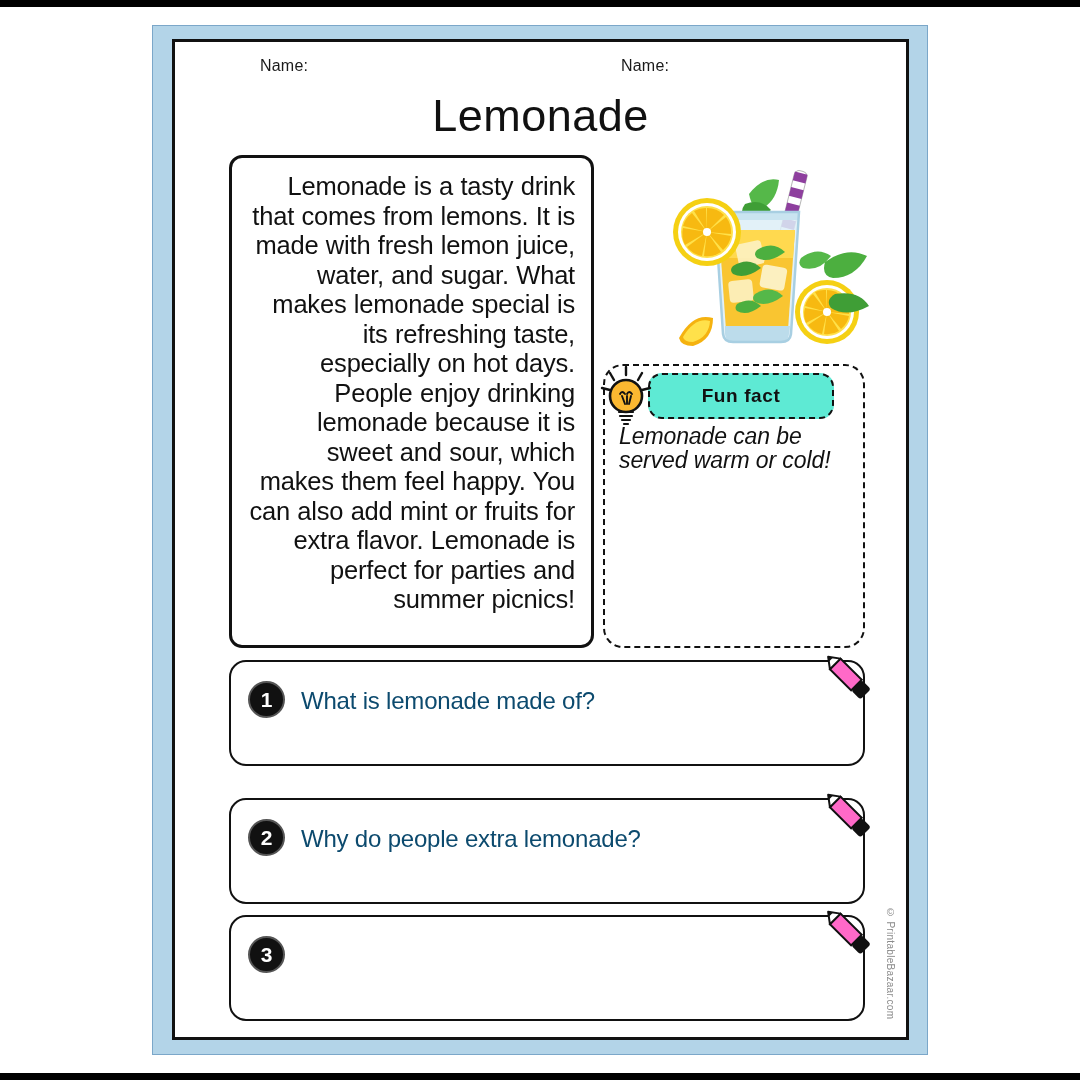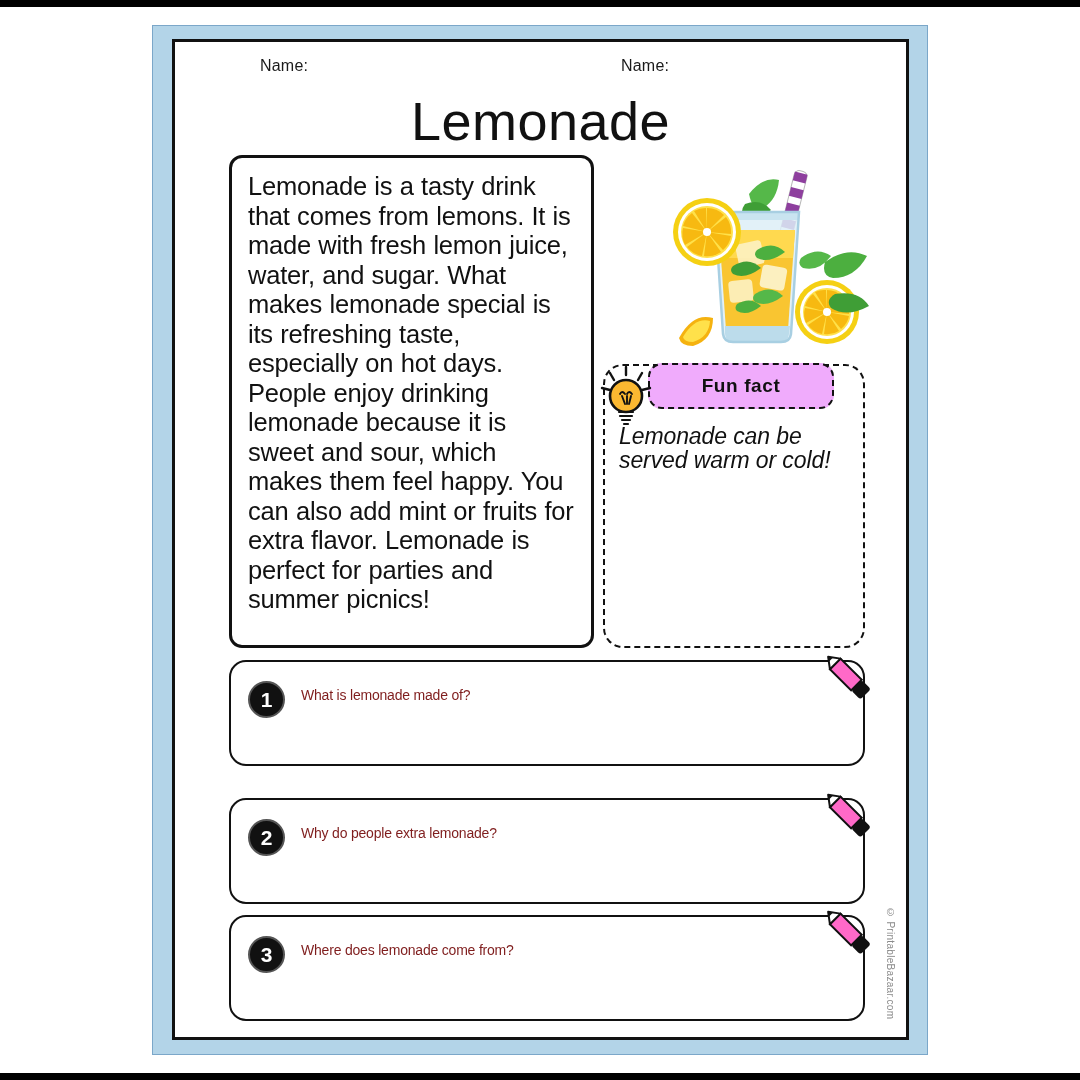--- a/index.html
+++ b/index.html
@@ -71,38 +71,39 @@
   }
   .field-name { left: 85px; top: 0; }
   .field-class { left: 446px; top: 0; }
 
   .page-title {
     position: absolute;
     left: 0;
     top: 48px;
     width: 100%;
     text-align: center;
-    font-size: 54px;
+    font-size: 45px;
     font-weight: 300;
     color: #111111;
     letter-spacing: 0.5px;
     font-family: "Liberation Sans", sans-serif;
   }
 
   
   .passage-box {
     position: absolute;
     left: 54px;
     top: 113px;
     width: 365px;
     height: 493px;
     border: 3px solid #111111;
     border-radius: 13px;
     box-sizing: border-box;
     padding: 14px 16px 10px 16px;
+    text-align: right;
   }
   .passage-text {
     font-size: 25.5px;
     line-height: 29.5px;
     color: #111111;
     font-weight: 400;
     font-family: "Liberation Sans", sans-serif;
     letter-spacing: -0.2px;
     word-spacing: 0.5px;
   }
@@ -124,26 +125,26 @@
     top: 322px;
     width: 262px;
     height: 284px;
     border: 2.5px dashed #111111;
     border-radius: 20px;
     box-sizing: border-box;
   }
   .funfact-label {
     position: absolute;
     left: 473px;
-    top: 321px;
+    top: 331px;
     width: 186px;
     height: 46px;
     border: 2.5px dashed #111111;
     border-radius: 14px;
-    background: #f0abfc;
+    background: #5eead4;
     box-sizing: border-box;
     display: flex;
     align-items: center;
     justify-content: center;
     z-index: 14;
   }
   .funfact-label span {
     font-size: 19px;
     font-weight: bold;
     color: #111111;
@@ -204,22 +205,22 @@
     color: #ffffff;
     font-size: 21px;
     font-weight: bold;
     font-family: "Liberation Sans", sans-serif;
     line-height: 1;
   }
   .q-text {
     position: absolute;
     left: 70px;
     top: 25px;
-    font-size: 14px;
-    color: #7f1d1d;
+    font-size: 24px;
+    color: #0c4a6e;
     font-weight: 500;
     font-family: "Liberation Sans", sans-serif;
     letter-spacing: -0.2px;
   }
   .pencil-icon {
     position: absolute;
     right: -17px;
     top: -16px;
     width: 62px;
     height: 62px;
@@ -405,21 +406,20 @@
           <path d="M6 28.5 L2 31.5 L6 34.5 Z" fill="#111111"></path>
         </g>
       </svg>
     </div>
   </div>
 
   <div class="q-box q3">
     <div class="q-badge">
       <span>3</span>
     </div>
-    <div class="q-text">Where does lemonade come from?</div>
     <div class="pencil-icon">
       <svg width="62" height="62" viewBox="0 0 62 62" xmlns="http://www.w3.org/2000/svg">
         <g transform="rotate(45 31 31)">
           <rect x="12" y="24" width="30" height="15" fill="#ff69c8" stroke="#111111" stroke-width="2"></rect>
           <rect x="42" y="24" width="13" height="15" rx="3" fill="#111111"></rect>
           <path d="M12 24 L2 31.5 L12 39 Z" fill="#ffffff" stroke="#111111" stroke-width="2" stroke-linejoin="round"></path>
           <path d="M6 28.5 L2 31.5 L6 34.5 Z" fill="#111111"></path>
         </g>
       </svg>
     </div>

